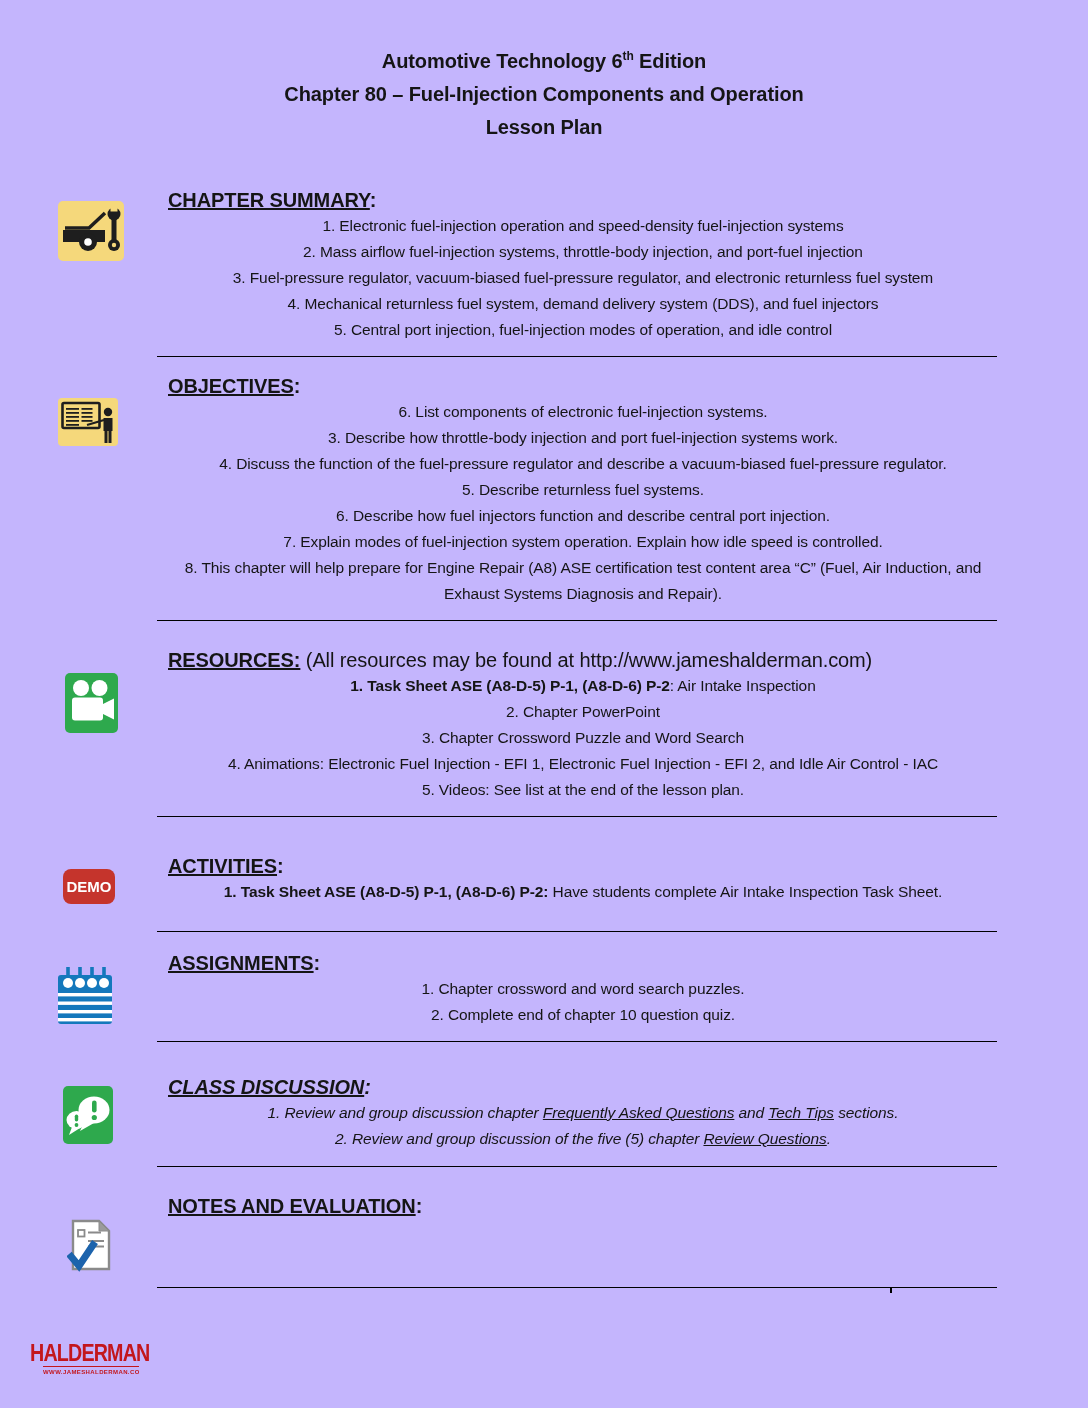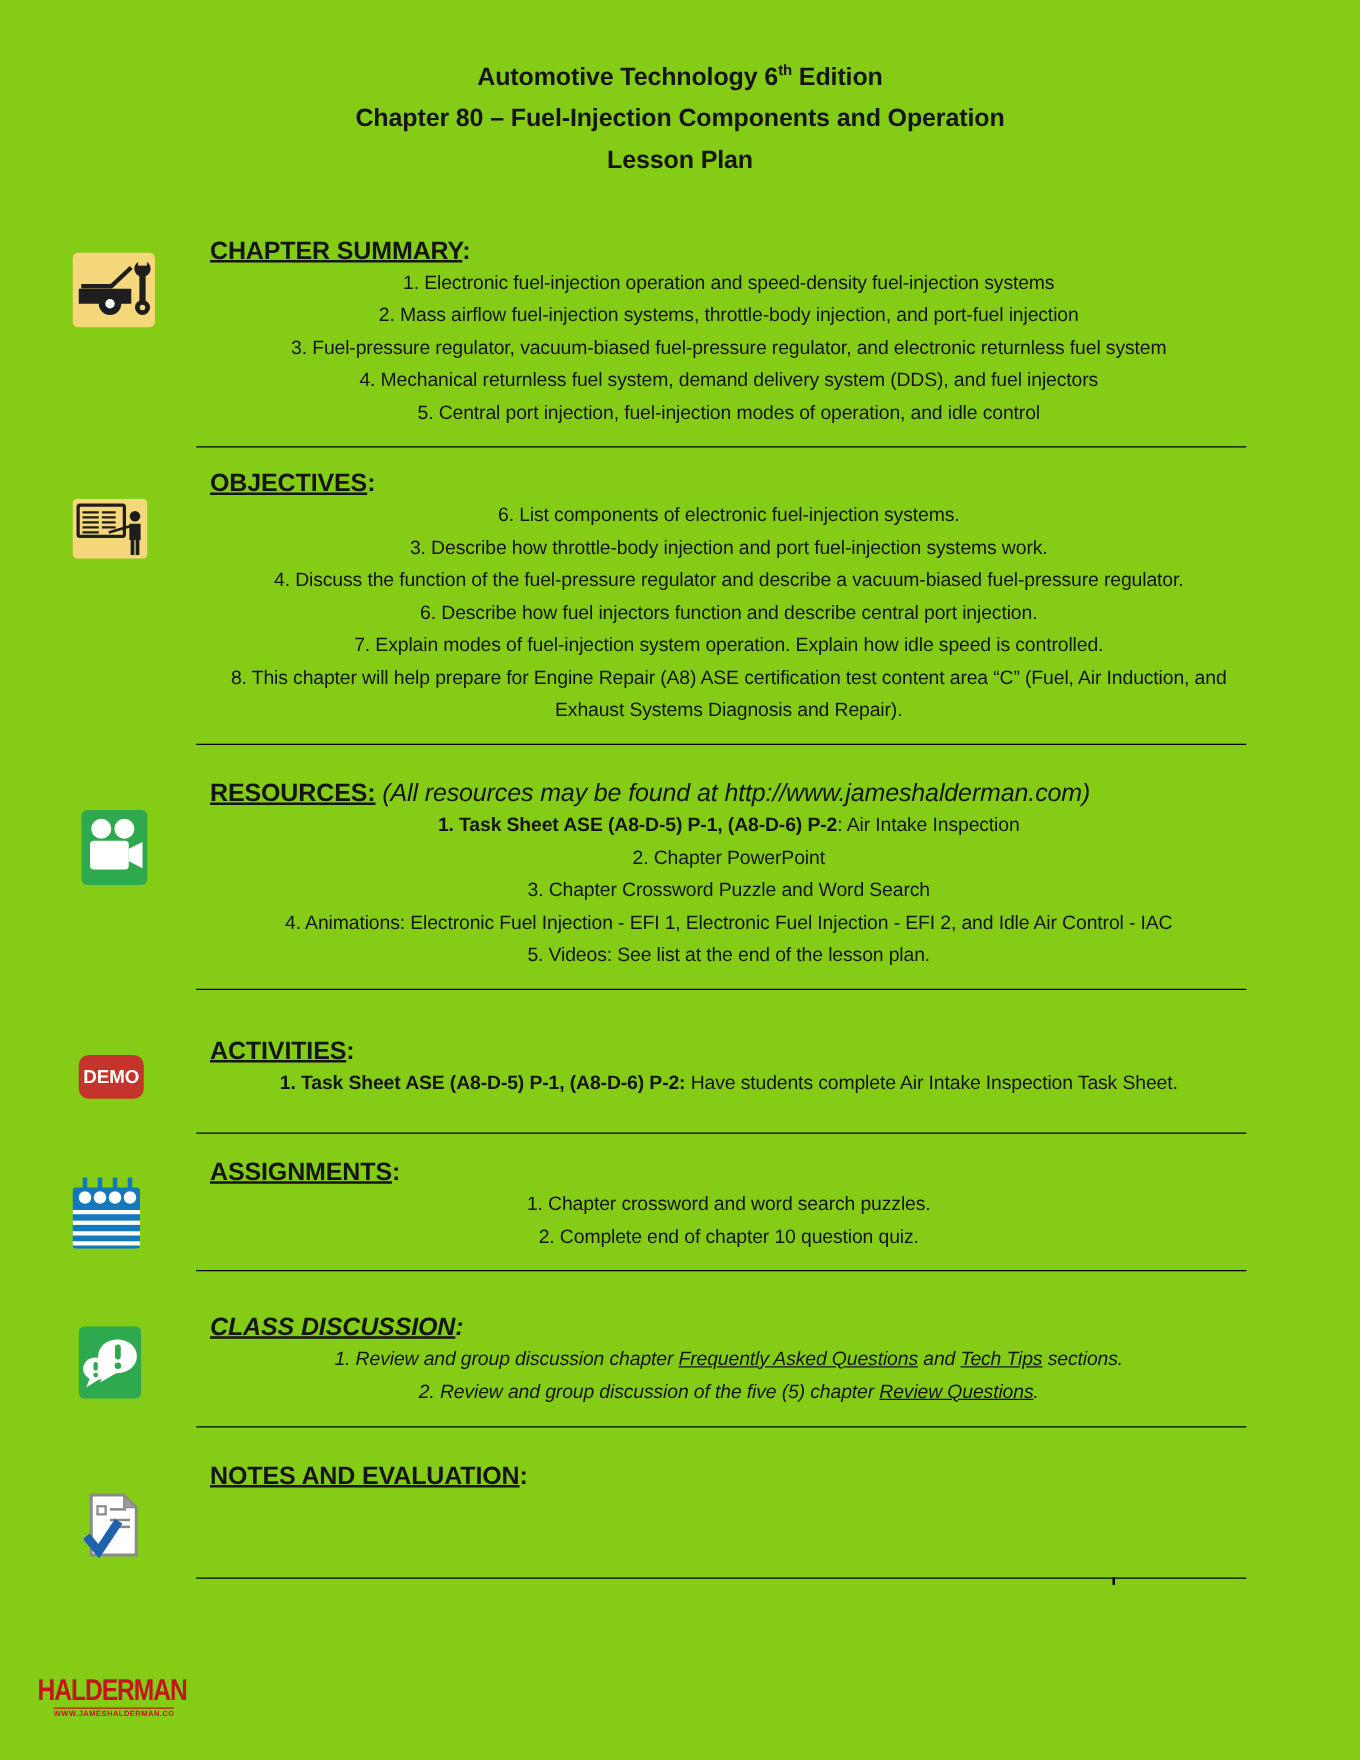--- a/index.html
+++ b/index.html
@@ -1,36 +1,36 @@
 <!DOCTYPE html>
 <html><head>
 <meta charset="utf-8">
 <style>
   html,body{margin:0;padding:0;background:#e8e8e8;}
   .page{
     position:relative;
     width:1088px;height:1408px;
     margin:0 auto;
-    background:#84cc16;
+    background:#c4b5fd;
     font-family:"Liberation Sans", sans-serif;
     color:#151515;
     font-size:15.5px;
     letter-spacing:-0.1px;
     overflow:hidden;
   }
   .title-block{padding-top:40px;margin-bottom:43px;text-align:center;}
   .title-line{font-size:20px;font-weight:bold;line-height:33px;}
   .title-line sup{font-size:12px;}
   .content{margin-left:168px;width:830px;}
   .section{position:relative;}
   .section h2{
     font-size:20px;font-weight:bold;margin:0;line-height:26px;
   }
   .section h2 .hd{text-decoration:underline;}
-  .section h2 .hd-note{font-weight:normal;font-style:italic;}
+  .section h2 .hd-note{font-weight:normal;}
   .item{margin:0;line-height:26px;text-align:center;}
   .item .b{font-weight:bold;}
   .item .u{text-decoration:underline;}
   .rule{
     position:relative;
     width:840px;margin-left:-11px;
     border-top:1.5px solid #000;
     height:0;
   }
   .rule .tick{
@@ -123,20 +123,21 @@
           <rect x="45.5" y="20" width="9" height="13" fill="#1e1e1e"></rect>
           <rect x="46.5" y="33" width="3" height="12" fill="#1e1e1e"></rect>
           <rect x="50.5" y="33" width="3" height="12" fill="#1e1e1e"></rect>
         </svg>
       </span>
       <h2><span class="hd">OBJECTIVES</span><span>:</span></h2>
       <div class="items">
           <p class="item"><span>6. List components of electronic fuel-injection systems.</span></p>
           <p class="item"><span>3. Describe how throttle-body injection and port fuel-injection systems work.</span></p>
           <p class="item"><span>4. Discuss the function of the fuel-pressure regulator and describe a vacuum-biased fuel-pressure regulator.</span></p>
+          <p class="item"><span>5. Describe returnless fuel systems.</span></p>
           <p class="item"><span>6. Describe how fuel injectors function and describe central port injection.</span></p>
           <p class="item"><span>7. Explain modes of fuel-injection system operation. Explain how idle speed is controlled.</span></p>
           <p class="item"><span>8. This chapter will help prepare for Engine Repair (A8) ASE certification test content area “C” (Fuel, Air Induction, and Exhaust Systems Diagnosis and Repair).</span></p>
         </div>
     </div>
     <div class="rule r-default"></div>
 
     <div class="section mt-s2">
       <span class="icon" style="left:-103px;top:26px;">
         <svg width="53" height="60" viewBox="0 0 53 60">

